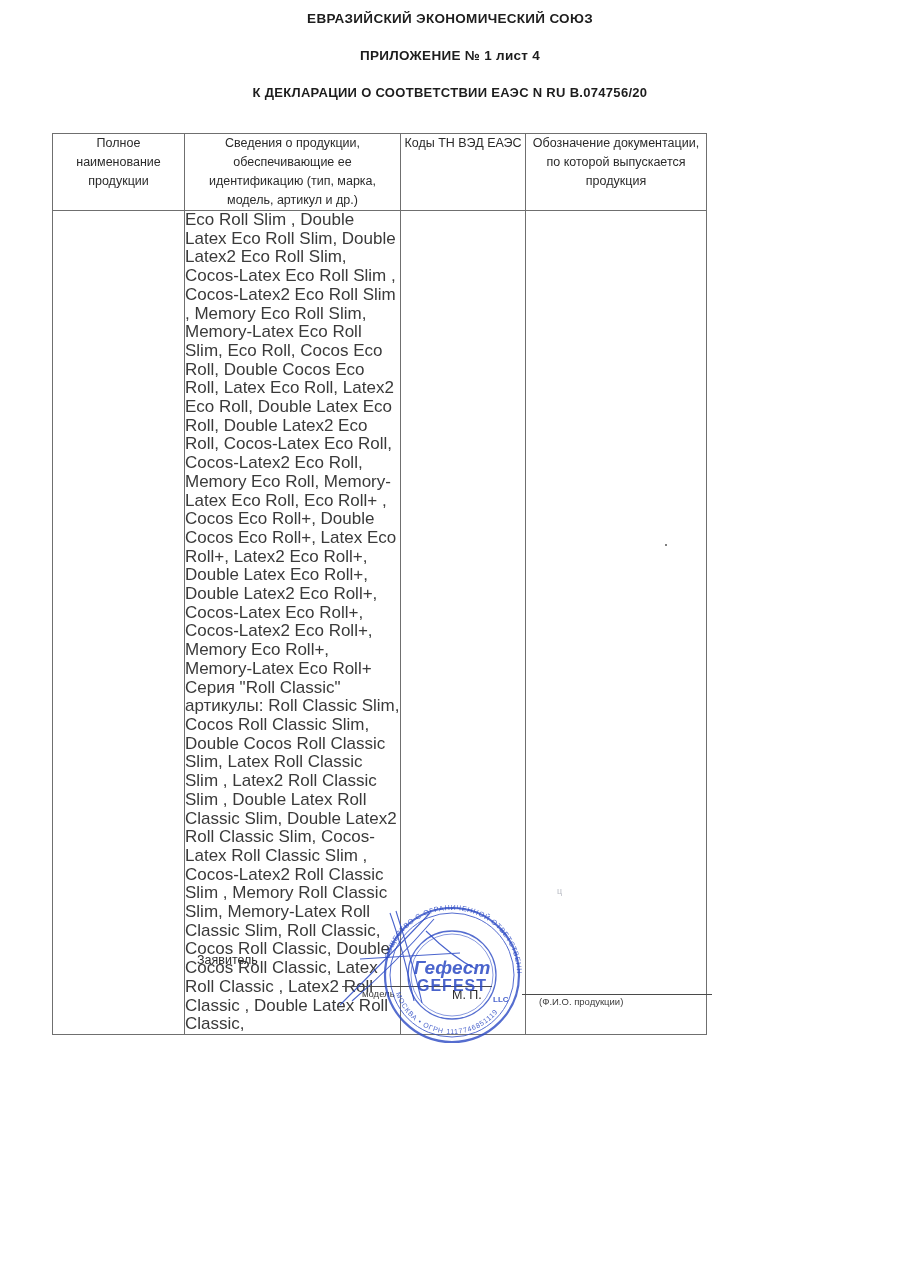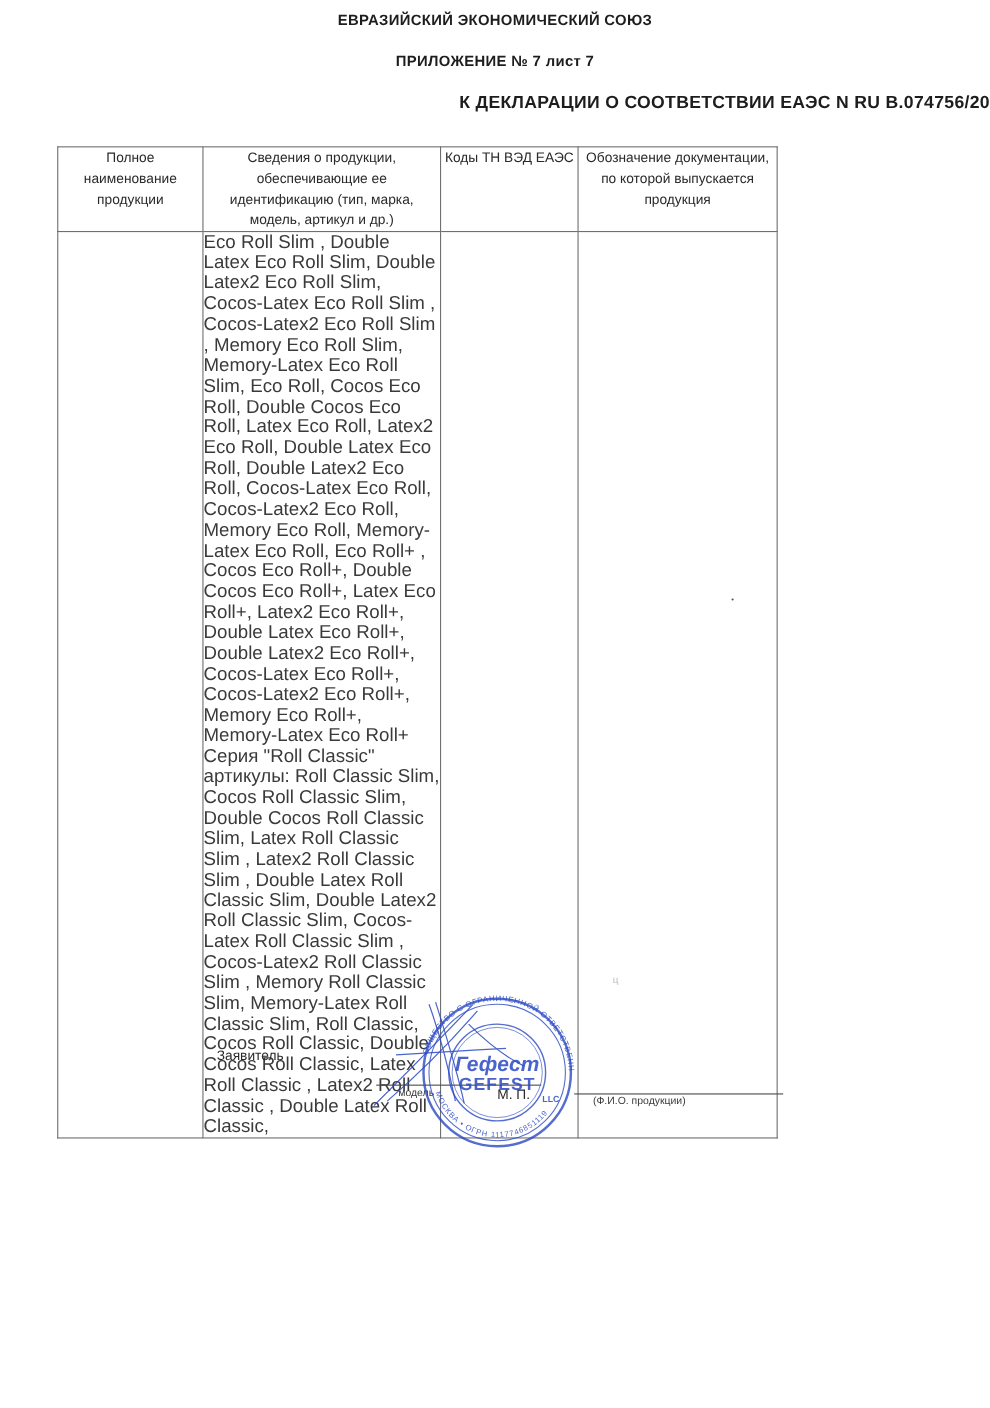--- a/index.html
+++ b/index.html
@@ -28,21 +28,21 @@
     padding-top: 11px;
   }
   .header .line {
     font-weight: bold;
     font-size: 13.5px;
     letter-spacing: 0.3px;
     margin: 0 0 22px 0;
     color: #1d1d1d;
   }
   .header .line.l2 { font-size: 13.5px; margin-bottom: 22px; }
-  .header .line.l3 { font-size: 16px; margin-bottom: 0; text-align: right; }
+  .header .line.l3 { font-size: 13px; margin-bottom: 0; }
 
   table.doc {
     position: absolute;
     left: 52px;
     top: 133px;
     width: 650px;
     border-collapse: collapse;
     table-layout: fixed;
     border-radius: 14px;
   }
@@ -177,21 +177,21 @@
     pointer-events: none;
   }
 </style>
 </head>
 <body>
 
 <div class="page">
 
   <div class="header">
     <p class="line l1">ЕВРАЗИЙСКИЙ ЭКОНОМИЧЕСКИЙ СОЮЗ</p>
-    <p class="line l2">ПРИЛОЖЕНИЕ № 7 лист 7</p>
+    <p class="line l2">ПРИЛОЖЕНИЕ № 1 лист 4</p>
     <p class="line l3">К ДЕКЛАРАЦИИ О СООТВЕТСТВИИ ЕАЭС N RU В.074756/20</p>
   </div>
 
   <table class="doc">
     <thead>
       <tr>
         <th class="colhead col1">Полное наименование продукции</th>
         <th class="colhead col2">Сведения о продукции, обеспечивающие ее идентификацию (тип, марка, модель, артикул и др.)</th>
         <th class="colhead col3">Коды ТН ВЭД ЕАЭС</th>
         <th class="colhead col4">Обозначение документации, по которой выпускается продукция</th>

